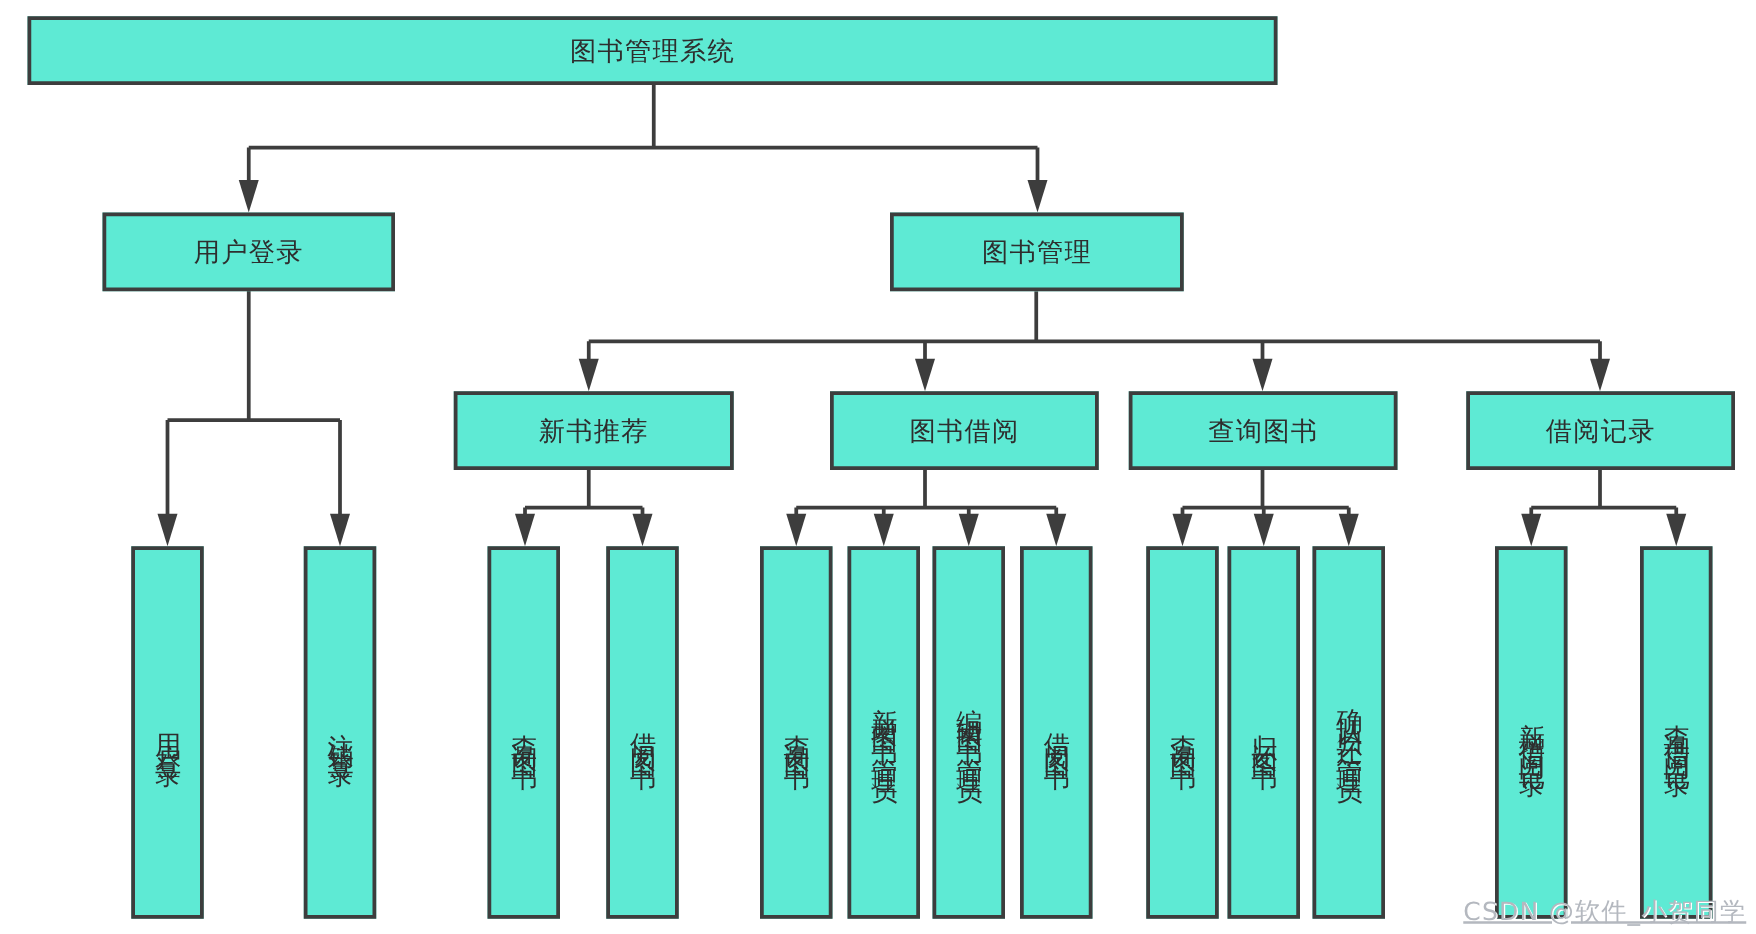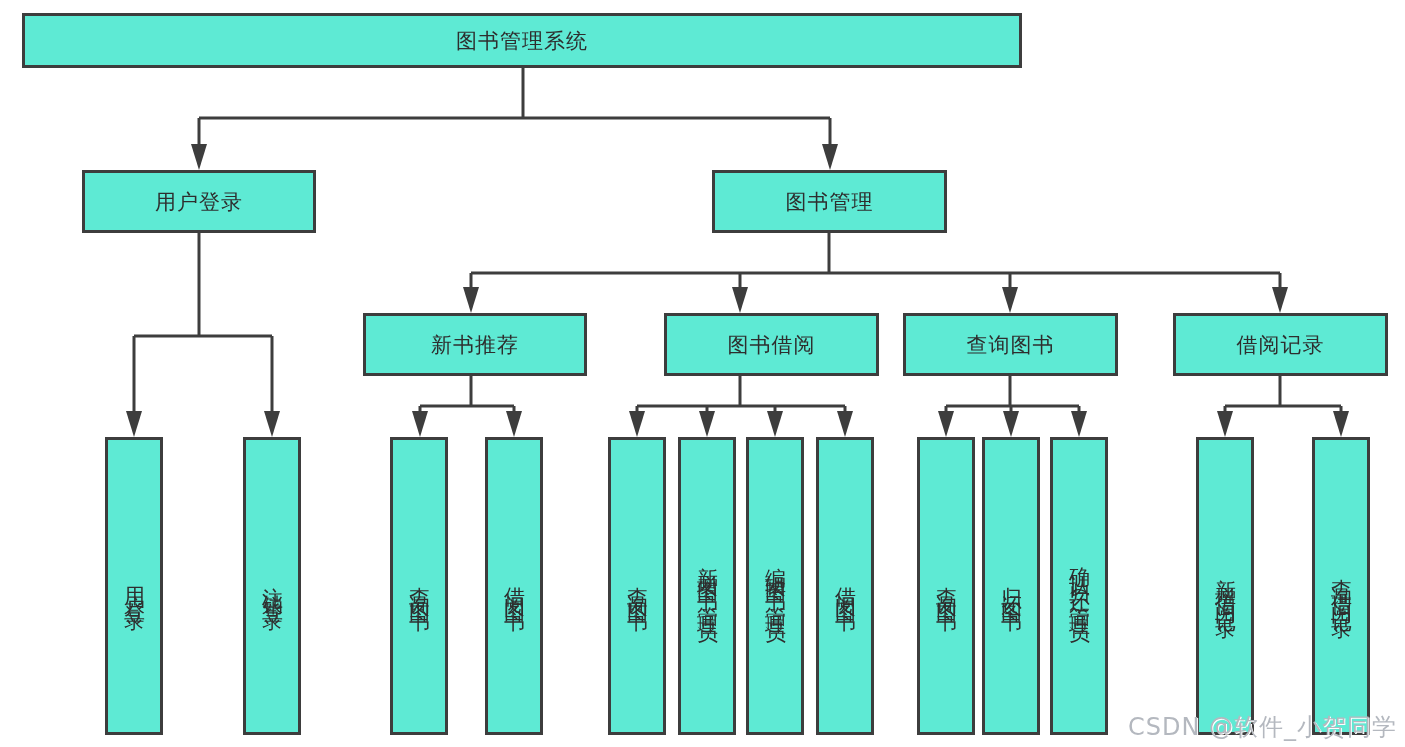--- a/index.html
+++ b/index.html
@@ -29,22 +29,23 @@
   .n-current{left:903px;top:313px;width:215px;height:63px;}
   .n-records{left:1173px;top:313px;width:215px;height:63px;}
   .leaf{top:437px;width:58px;height:298px;}
   .lf-1{left:105px;} .lf-2{left:243px;}
   .lf-3{left:390px;} .lf-4{left:485px;}
   .lf-5{left:608px;} .lf-6{left:678px;} .lf-7{left:746px;} .lf-8{left:816px;}
   .lf-9{left:917px;} .lf-10{left:982px;} .lf-11{left:1050px;}
   .lf-12{left:1196px;} .lf-13{left:1312px;}
   .watermark{
     position:absolute;right:8px;bottom:4px;z-index:2;
-    font-size:24px;color:#b4b8bf;letter-spacing:1px;
+    font-size:20px;color:#b4b8bf;letter-spacing:1px;
     text-shadow:1px 1px 0 #ffffff;
+    text-decoration:underline;
   }
 </style>
 </head>
 <body>
 
 <svg id="connectors" width="1405" height="747" viewBox="0 0 1405 747">
   <g stroke="#3d3d3d" stroke-width="3" fill="none">
 
     <path d="M523 68 V118"></path>
     <path d="M199 118 H830"></path>

